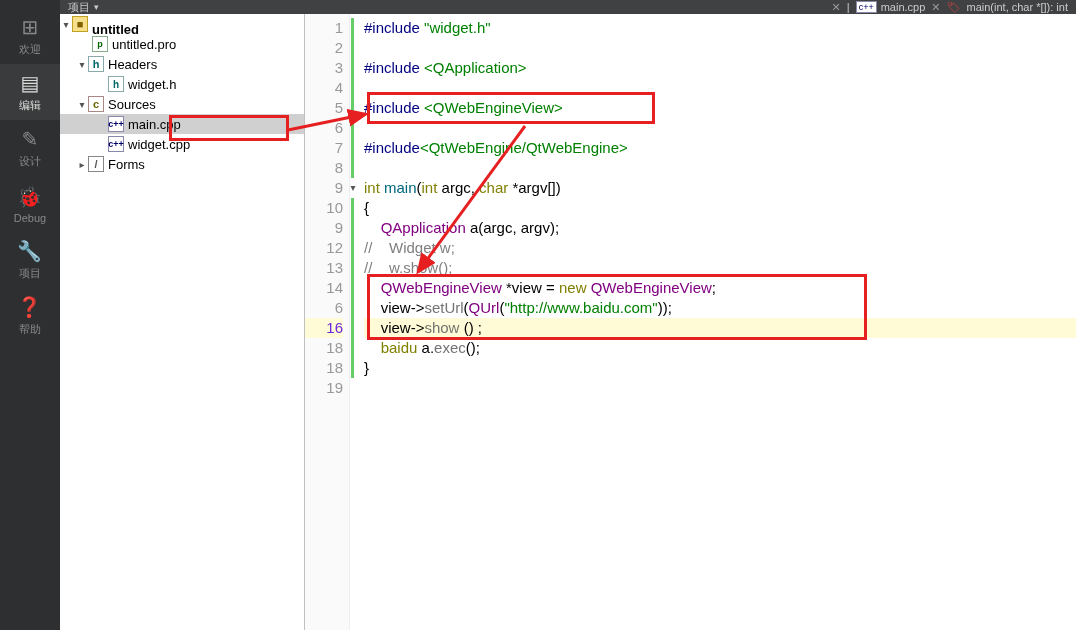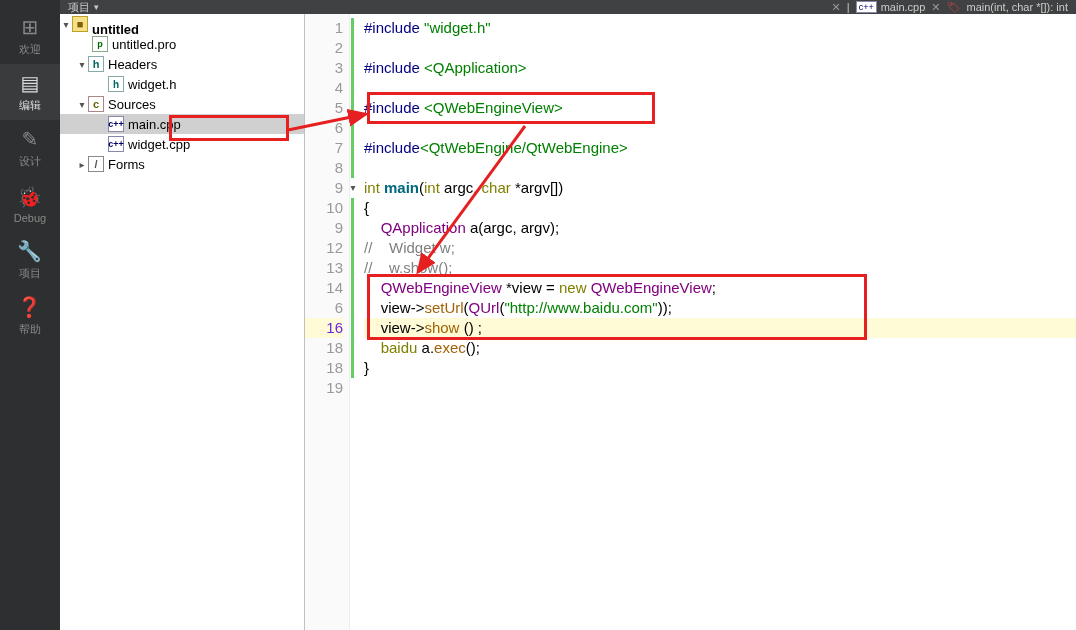--- a/index.html
+++ b/index.html
@@ -47,22 +47,22 @@
 .green-bar { position:absolute; left:1px; width:3px; background:#6c6; }
 .fold { position:absolute; left:-2px; width:10px; font-size:10px; color:#555; text-align:center; }
 .code { flex:1; padding:4px 0 0 6px; position:relative; }
 .codeline { height:20px; white-space:pre; }
 .codeline.cur { background:#fffbd6; }
 
 .pp { color:#000080; }
 .str { color:#008000; }
 .kw { color:#808000; }
 .type { color:#800080; }
-.fn { color:#00677c; font-weight:bold; }
-.call { color:#a16207; }
+.fn { color:#00677c; font-weight:normal; }
+.call { color:#737373; }
 .ctor { color:#800080; }
 .cmt { color:#808080; }
 
 
 .redbox { position:absolute; border:3px solid #e62020; pointer-events:none; }
 
 
 .arrow-svg { position:absolute; pointer-events:none; }
 </style>
 </head>

